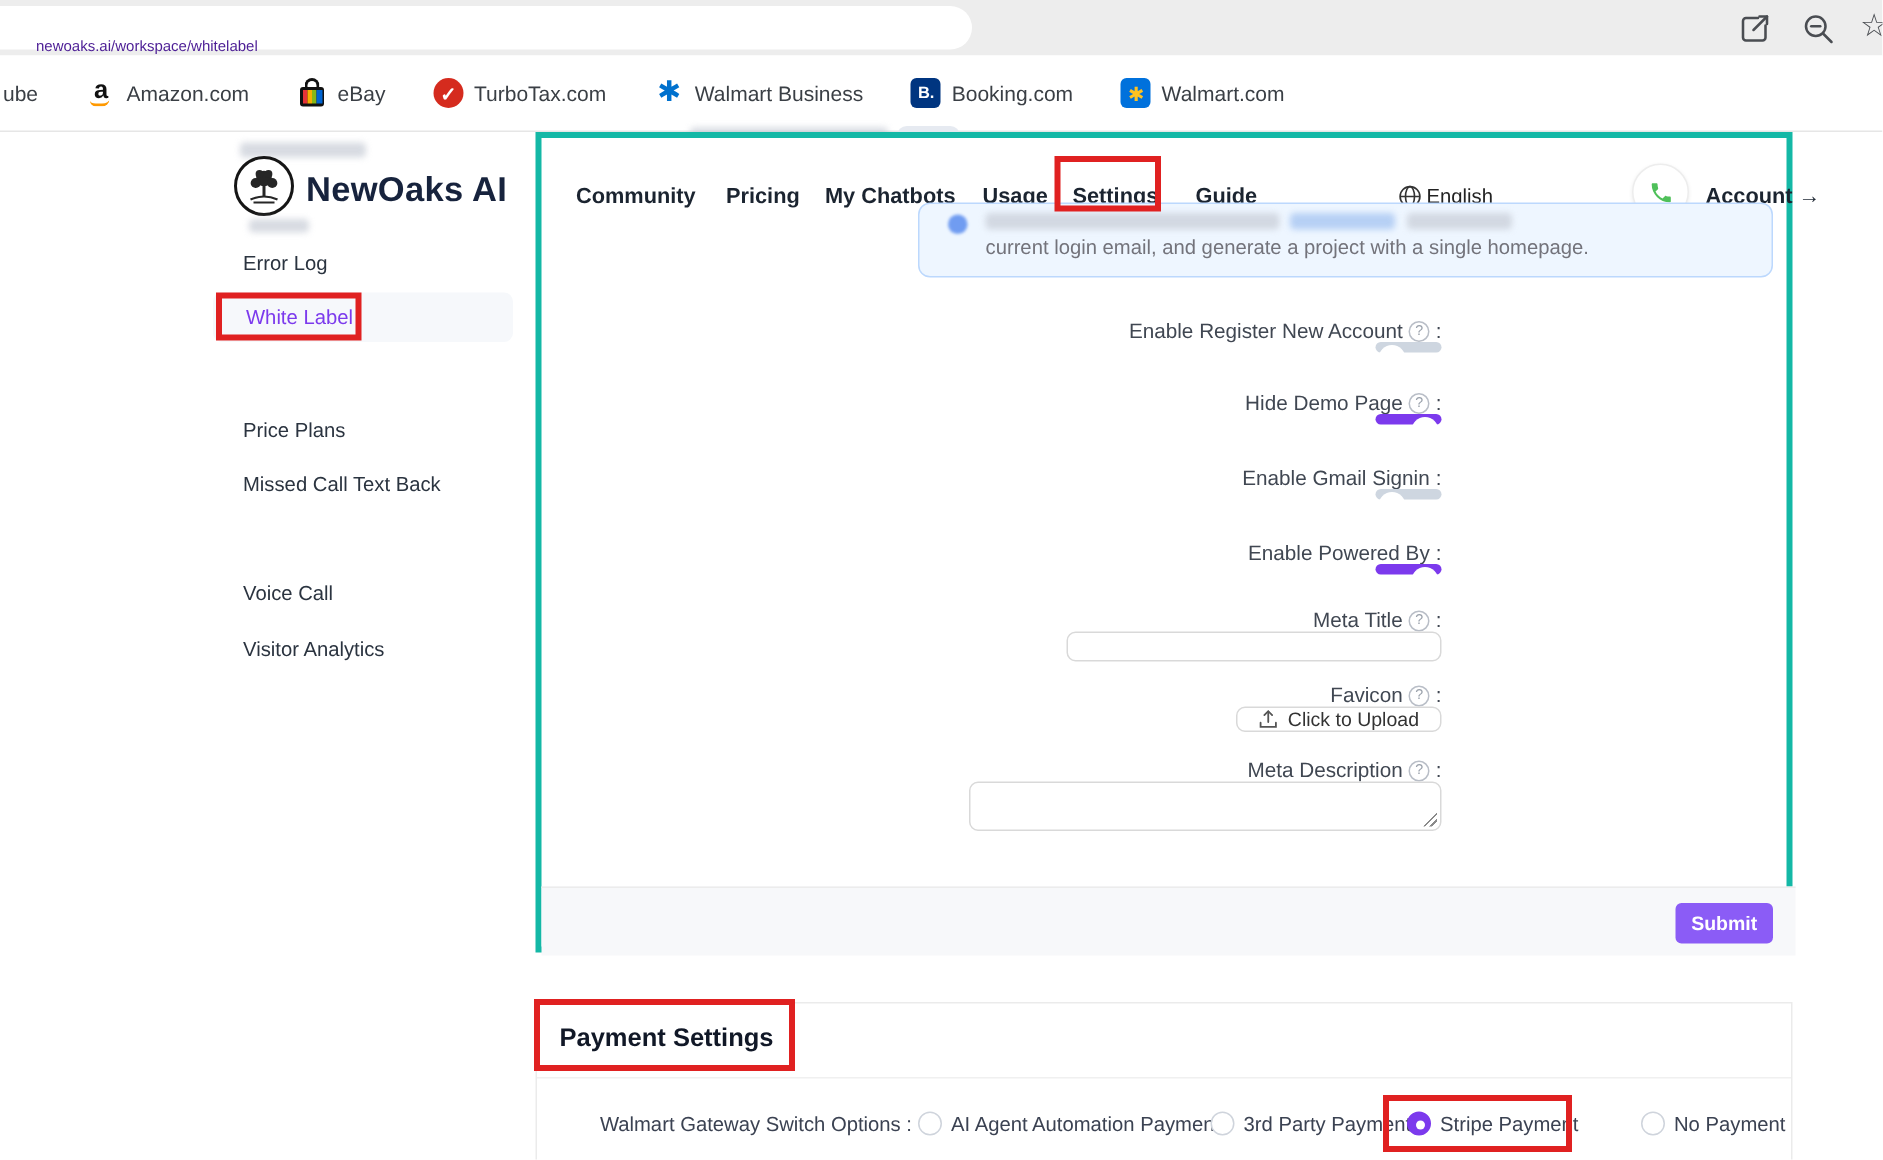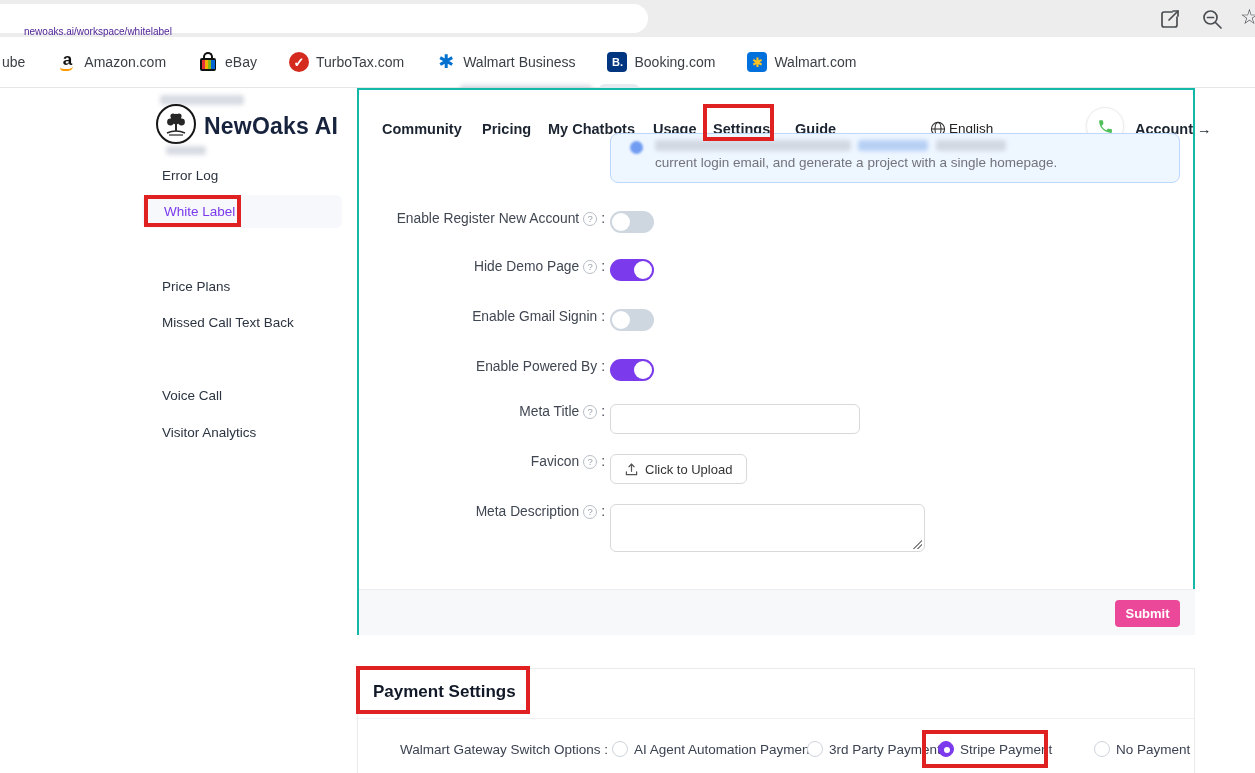--- a/index.html
+++ b/index.html
@@ -48,35 +48,35 @@
   .sidebar { left:140px; top:88px; width:202px; height:420px; background:#fff; }
   .logo-circle { left:16px; top:16px; width:40px; height:40px; border:2px solid #161616;
     border-radius:50%; display:flex; align-items:center; justify-content:center; background:#fff; }
   .brand { left:64px; top:25px; font-size:23px; font-weight:700; color:#17233d; letter-spacing:.2px; }
   .side-item { left:0; width:202px; height:30px; display:flex; align-items:center;
     padding-left:22px; font-size:13.5px; color:#2b3440; cursor:pointer; }
   .side-item.active-row { left:2px; width:200px; height:33px; background:#f6f8fb; border-radius:6px; }
   .side-item.active-row span { color:#7c3aed; }
 
   
-  .card { left:357px; top:88px; width:838px; height:547px; background:#fff; border:2px solid #14b8a6; }
+  .card { left:357px; top:88px; width:838px; height:547px; background:#fff; border:4px solid #14b8a6; }
   .nav-item { top:29px; height:20px; line-height:20px; font-size:14.5px; font-weight:600;
     color:#1b2430; cursor:pointer; white-space:nowrap; }
   .globe svg { width:16px; height:16px; }
   .lang { font-weight:400; font-size:13.5px; color:#222; }
   .avatar { left:727px; top:17px; width:38px; height:38px; background:#fff; border:1px solid #ededed;
     border-radius:50%; box-shadow:0 1px 3px rgba(0,0,0,.08); display:flex; align-items:center; justify-content:center; }
 
   .alert { left:251px; top:43px; width:570px; height:50px; background:#eef6ff;
     border:1px solid #bcd8fd; border-radius:8px; }
   .alert-dot { left:19px; top:7px; width:13px; height:13px; background:#5b8def; border-radius:50%;
     filter:blur(1px); opacity:.85; }
   .alert-line2 { left:44px; top:21px; font-size:13.5px; color:#73737b; }
 
-  .form-row { left:0; width:600px; display:flex; align-items:flex-start; }
+  .form-row { left:0; width:600px; display:flex; align-items:flex-end;flex-direction:column; }
   .f-label { width:246px; text-align:right; font-size:13.8px; color:#404752; white-space:nowrap;
     display:flex; justify-content:flex-end; align-items:center; gap:4px; }
   .help { display:inline-flex; width:14px; height:14px; border:1px solid #b9bec7; border-radius:50%;
     color:#9aa1ab; font-size:9.5px; align-items:center; justify-content:center; flex:0 0 14px; }
   .f-colon { color:#404752; }
   .f-ctrl { margin-left:5px; }
 
   .switch { width:44px; height:22px; border-radius:11px; position:relative; cursor:pointer; }
   .switch.off { background:#ced6e0; }
   .switch.on { background:#7c3aed; }
@@ -90,21 +90,21 @@
     font-size:13px; color:#333; display:inline-flex; align-items:center; gap:7px; cursor:pointer; }
   .upload-btn svg { width:13px; height:13px; }
   .txt-area { width:315px; height:48px; border:1px solid #d9d9d9; border-radius:6px; background:#fff;
     position:relative; }
   .resize-h { position:absolute; right:2px; bottom:2px; width:9px; height:9px;
     background:
       linear-gradient(135deg, transparent 48%, #8a8a8a 48%, #8a8a8a 56%, transparent 56%,
         transparent 72%, #8a8a8a 72%, #8a8a8a 80%, transparent 80%); }
 
   .card-footer { left:0; top:499px; width:836px; height:46px; background:#f7f8fa; border-top:1px solid #ececec; }
-  .submit-btn { left:756px; top:10px; width:65px; height:27px; background:#ec4899; color:#fff;
+  .submit-btn { left:756px; top:10px; width:65px; height:27px; background:#8b5cf6; color:#fff;
     border:none; border-radius:4px; font-size:13px; font-weight:600; cursor:pointer;
     font-family:inherit; display:flex; align-items:center; justify-content:center; }
 
   
   .card2 { left:357px; top:668px; width:838px; height:140px; background:#fff; border:1px solid #ebebeb; }
   .pay-title { left:15px; top:13px; font-size:17px; font-weight:700; color:#111827; }
   .pay-divider { left:0; top:49px; width:836px; height:1px; background:#f0f0f0; }
   .pay-label { left:0; top:73px; width:250px; text-align:right; font-size:13.5px; color:#3b4252; white-space:nowrap; }
   .radio-opt { top:72px; display:flex; align-items:center; gap:6px; font-size:13.5px; color:#3b4252;
     cursor:pointer; white-space:nowrap; }

